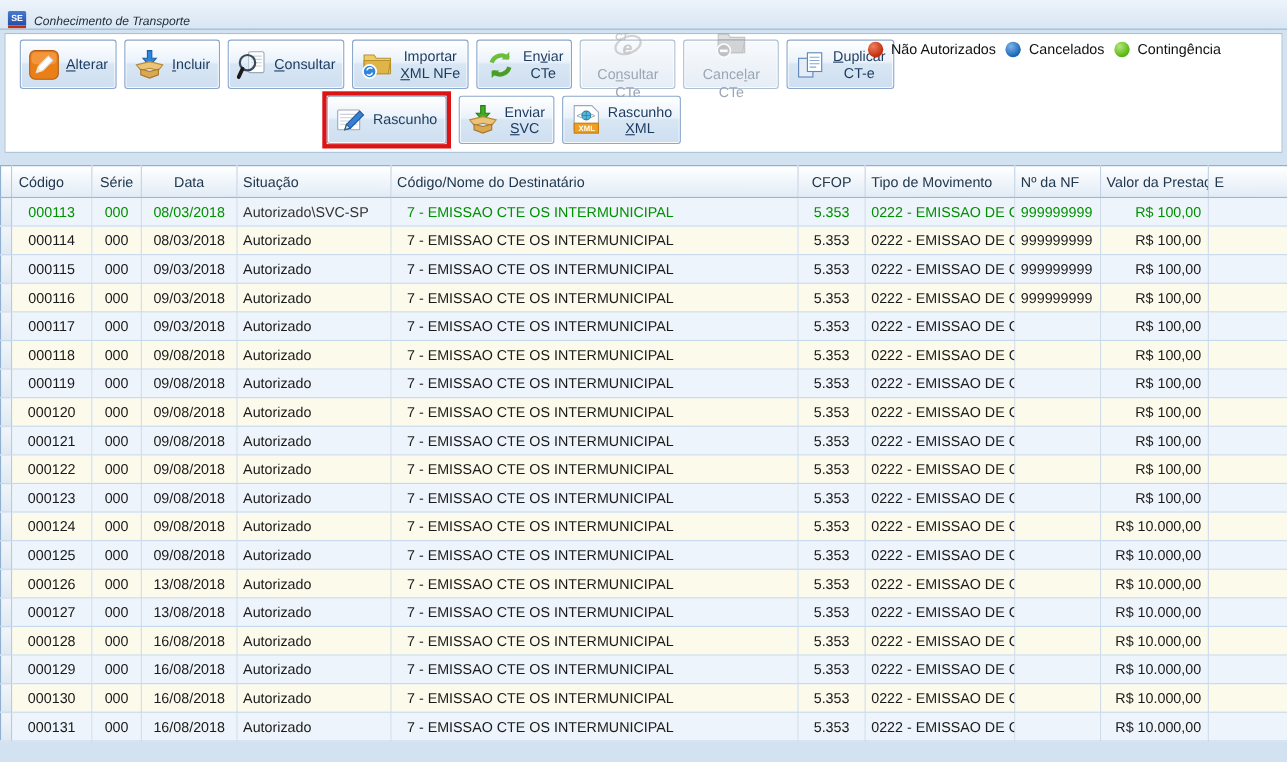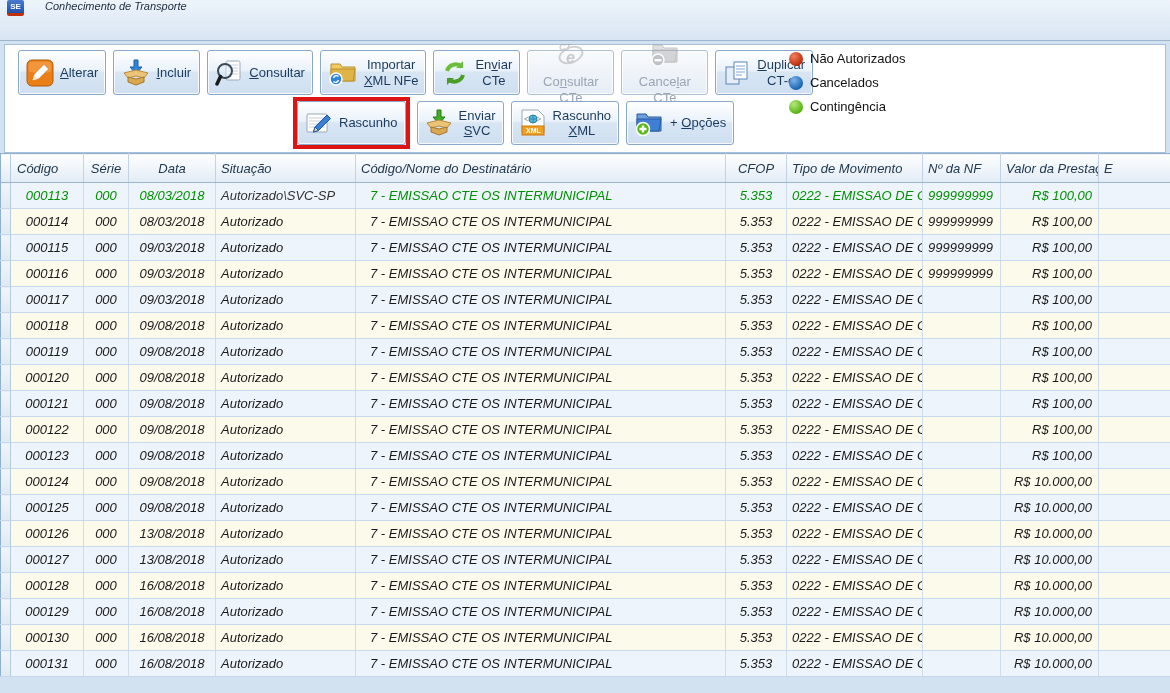--- a/index.html
+++ b/index.html
@@ -1,20 +1,20 @@
 <!DOCTYPE html>
 <html><head>
 <meta charset="utf-8">
 <style>
   * { margin:0; padding:0; box-sizing:border-box; }
   html,body { width:1170px; height:693px; overflow:hidden; }
   body { background:#d3e2f1; font-family:"Liberation Sans", sans-serif; }
 
   
-  .titlebar { height:41px; display:flex; align-items:flex-start; gap:21px; padding-left:7px;
+  .titlebar { height:27px; display:flex; align-items:flex-end; gap:7px; padding-left:7px;
     background:linear-gradient(#edf4fb,#d8e5f3); border-bottom:1px solid #9fb6ce; }
   .appicon { width:17px; height:16px; background:linear-gradient(#4a7ad0,#2050a8); border-radius:2px;
     color:#fff; font-size:8px; font-weight:bold; display:flex; align-items:center; justify-content:center;
     border-bottom:3px solid #c03010; line-height:1; }
   .wtitle { font-size:11px; color:#1c2b3a;font-style:italic; }
 
   
   .toolbar { position:relative; margin:3px 4px 0 4px; height:109px; background:#fff;
     border:1px solid #a8c0d8; }
   .btnrow { display:flex; gap:7px; align-items:flex-start; }
@@ -28,30 +28,30 @@
   .row2 button.tb { height:44px; margin-top:4px; }
   .redbox button.tb { margin-top:0; }
   button.tb.disabled { color:#9aa6b4; background:linear-gradient(#f8fafd,#e6edf5); border-color:#aec0d4; cursor:default;flex-direction:column; }
   button.tb.disabled .ic svg { filter:grayscale(1) opacity(.55); }
   .lbl { display:flex; flex-direction:column; line-height:1.18; text-align:center; }
   .lbl u { text-decoration:underline; }
   .ic { display:flex; align-items:center; }
   .redbox { border:4px solid #dd1414; display:inline-block; }
 
   
-  .legend { position:absolute; left:784px; top:6px; display:flex; flex-direction:column; gap:9px; }
+  .legend { position:absolute; left:784px; top:6px; display:flex; flex-direction:row; gap:9px; }
   .litem { display:flex; align-items:center; gap:7px; font-size:13px; color:#111; }
   .dot { width:14px; height:14px; border-radius:50%; }
   .dot-red   { background:radial-gradient(circle at 35% 30%, #f08060, #c02c0c 70%); }
   .dot-blue  { background:radial-gradient(circle at 35% 30%, #7cb4e8, #1a64b4 70%); }
   .dot-green { background:radial-gradient(circle at 35% 30%, #b4e87c, #58b410 70%); }
 
   
-  table { width:1170px; border-collapse:collapse; table-layout:fixed;
-    background:#fff; font-size:13px; border:1px solid #8fb0d0;font-style:italic; }
+  table { width:1170px; margin-top:11px; border-collapse:collapse; table-layout:fixed;
+    background:#fff; font-size:13px; border:1px solid #8fb0d0; }
   th { height:29px; font-weight:normal; color:#22384e;
     background:linear-gradient(#ffffff,#eef4fa 55%,#e2ebf5); border-right:1px solid #c3d2e4;
     border-bottom:1px solid #9db6d0; white-space:nowrap; overflow:hidden; }
   td { height:26px; border-right:1px solid #cfdcea; border-bottom:1px solid #c6d8ec;
     color:#1a1a1a; white-space:nowrap; overflow:hidden; }
   tr.rb td { background:#eef4fb; }
   tr.rc td { background:#fbfaeb; }
   tr.green td { color:#009100; }
   tr.green td.k-situacao { color:#333; }
   td.k-gutter { background:linear-gradient(#f0f5fa,#dfe9f3) !important; border-right:1px solid #b5cbe0; }
@@ -222,33 +222,20 @@
               <circle cx="14" cy="10" r="4" fill="#58b8d8" stroke="#2a84a8"></circle>
               <path d="M10 10h8M14 6v8" stroke="#2a84a8" stroke-width=".8"></path>
               <rect x="3" y="17" width="22" height="9" fill="#f0a020" stroke="#c87810"></rect>
               <text x="7" y="24" font-size="7" font-weight="bold" fill="#fff">XML</text>
             </svg>
         </span>
         <span class="lbl">
           <span class="ln"><span>Rascunho</span></span>
           <span class="ln"><span></span><u>X</u><span>ML</span></span>
         </span>
-      </button>
-      <button class="tb">
-        <span class="ic">
-          <svg width="30" height="28" viewBox="0 0 30 28">
-              <path d="M3 5h9l2 3h13v14H3z" fill="#6aa0e0" stroke="#2a5a9e"></path>
-              <path d="M3 10h24l-2 12H3z" fill="#3f7fd4" stroke="#2a5a9e"></path>
-              <circle cx="9" cy="20" r="6.5" fill="#58b818" stroke="#fff" stroke-width="1.5"></circle>
-              <path d="M5.5 20h7M9 16.5v7" stroke="#fff" stroke-width="2.4"></path>
-            </svg>
-        </span>
-        <span class="lbl">
-            <span class="ln"><span>+ </span><u>O</u><span>pções</span></span>
-          </span>
       </button>
     </div>
 
     <div class="legend">
       <div class="litem">
         <span class="dot dot-red"></span>
         <span>Não Autorizados</span>
       </div>
       <div class="litem">
         <span class="dot dot-blue"></span>

